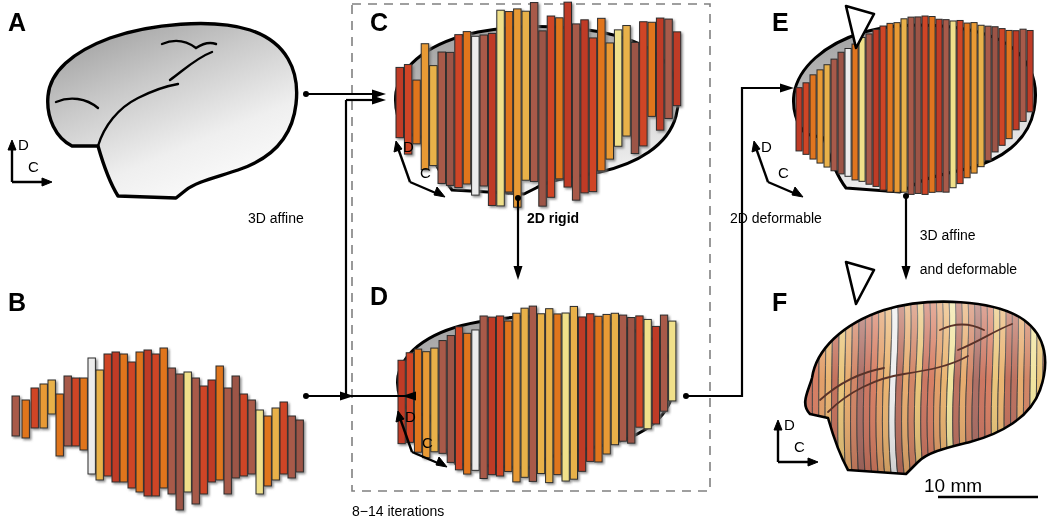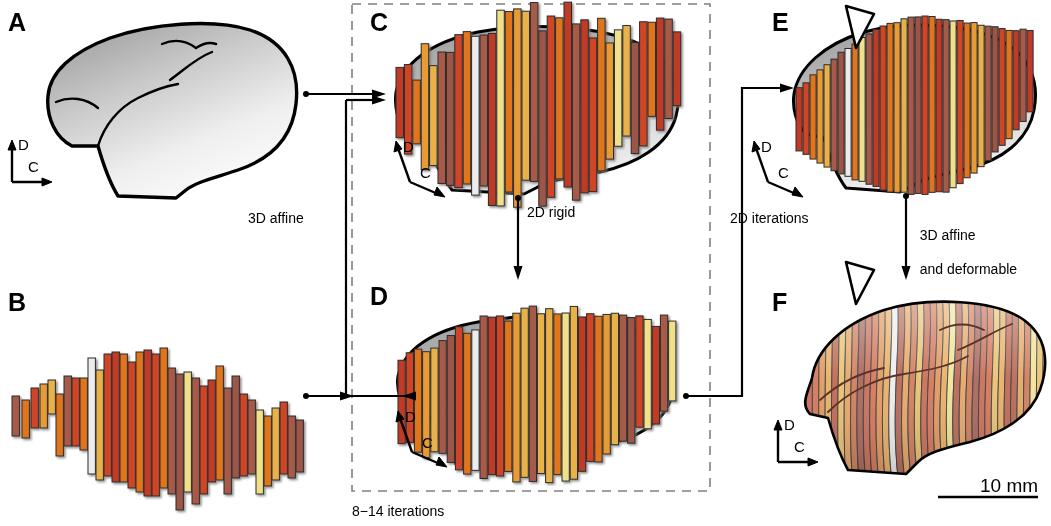--- a/index.html
+++ b/index.html
@@ -359,22 +359,22 @@
 </svg>
 
 <div class="pl" style="left:8px;top:8px;">A</div>
 <div class="pl" style="left:8px;top:288px;">B</div>
 <div class="pl" style="left:370px;top:8px;">C</div>
 <div class="pl" style="left:370px;top:282px;">D</div>
 <div class="pl" style="left:772px;top:8px;">E</div>
 <div class="pl" style="left:772px;top:288px;">F</div>
 
 <div class="tlabel" style="left:248px;top:210px;">3D affine</div>
-<div class="tlabel" style="left:527px;top:204px;">2D rigid</div>
-<div class="tlabel" style="left:730px;top:210px;">2D iterations</div>
+<div class="tlabel" style="left:527px;top:210px;font-weight:bold;">2D rigid</div>
+<div class="tlabel" style="left:730px;top:210px;">2D deformable</div>
 <div class="tlabel" style="left:912px;top:210px;">
   <span>3D affine</span><br>
   <span>and deformable</span>
 </div>
 
 <div class="tlabel" style="left:352px;top:503px;">8−14 iterations</div>
 
-<div class="scaletxt" style="left:980px;top:475px;">10 mm</div>
+<div class="scaletxt" style="left:924px;top:475px;">10 mm</div>
 
 </body></html>

